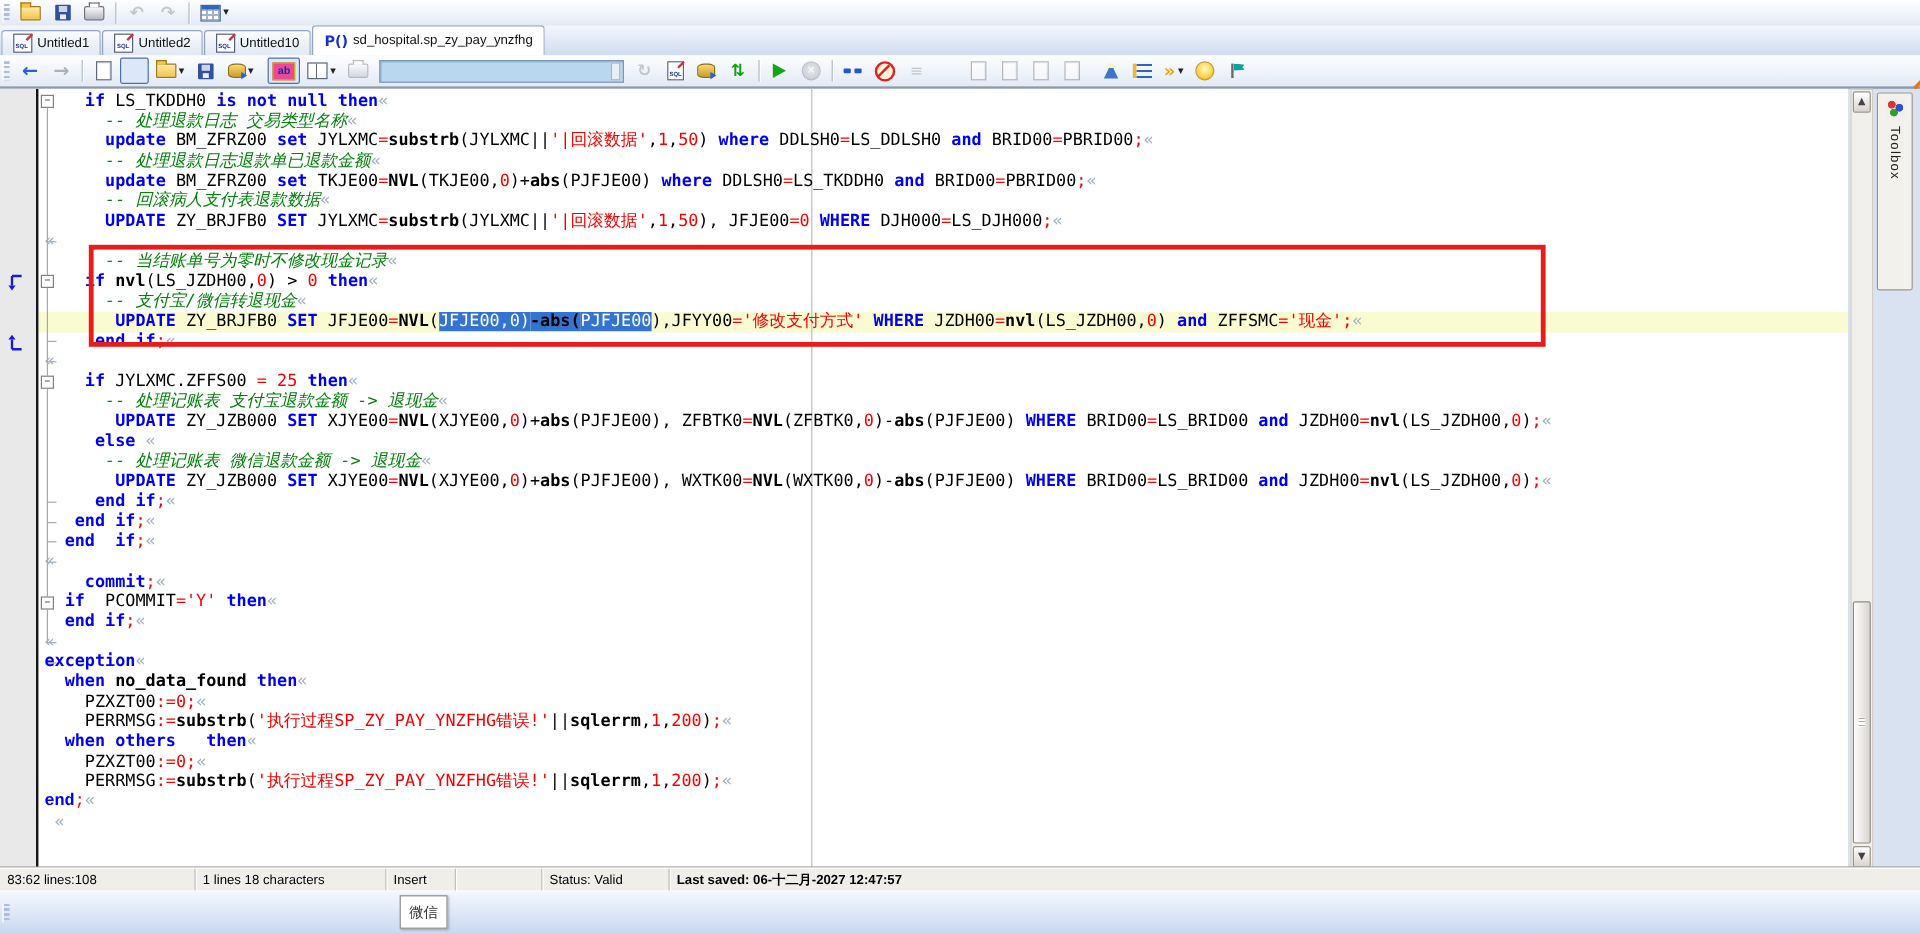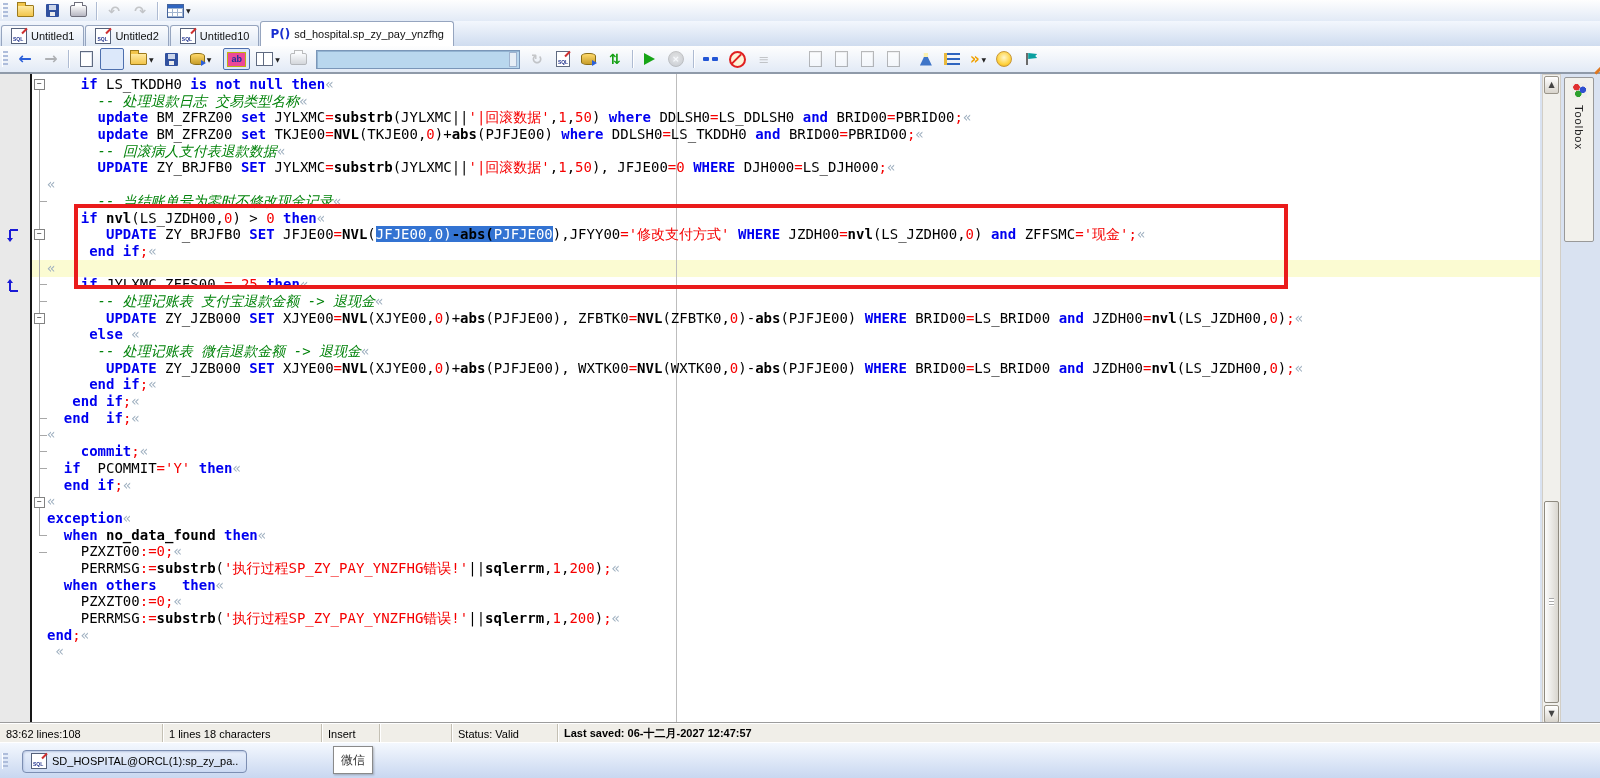--- a/index.html
+++ b/index.html
@@ -100,21 +100,21 @@
   
   #editor{position:absolute;top:74px;left:0;width:1540px;height:649px;background:#fff;overflow:hidden;}
   #gutter{position:absolute;left:0;top:0;width:30px;height:100%;background:#e9e9e9;
       border-right:2px solid #161616;}
   .rail-line{position:absolute;left:39px;width:1px;background:#a8a8a8;}
   .fold-box{position:absolute;left:34px;width:9px;height:9px;background:#fff;border:1px solid #828282;
       font:8px/8px "DejaVu Sans Mono",monospace;color:#333;text-align:center;}
   .fold-tick{position:absolute;left:39px;width:8px;height:1px;background:#a8a8a8;}
   #hlband{position:absolute;left:32px;right:0;height:17px;background:#fbfbd2;}
   #marginline{position:absolute;left:676px;top:0;height:649px;width:1px;background:#bdbdbd;}
-  #code{position:absolute;left:47px;top:2px;}
+  #code{position:absolute;left:37px;top:2px;}
   .cl{height:16.7px;white-space:pre;font:14px/16.7px "DejaVu Sans Mono",monospace;color:#000;}
   .kw{color:#0000f0;font-weight:bold;}
   .fn{font-weight:bold;color:#000;}
   .rd{color:#f50000;}
   .cm{color:#008209;font-style:italic;}
   .mk{color:#9fb0c0;}
   .selw{background:#3373d2;color:#fff;}
   .selk{background:#3373d2;color:#000;font-weight:bold;}
   #redbox{position:absolute;left:74px;top:130px;width:1206px;height:77px;
       border:4px solid #ea1b1b;z-index:5;}
@@ -329,26 +329,28 @@
       <div class="fold-tick" style="top: 377.4px;"></div>
       <div class="fold-tick" style="top: 394.1px;"></div>
       <div class="fold-box" style="top: 422.5px;">−</div>
       <div class="fold-tick" style="top: 460.9px;"></div>
       <div class="fold-tick" style="top: 477.6px;"></div>
     </div>
   <div id="code">
       <div class="cl" style="padding-left: 33.72px;"><span class="kw">if</span><span> LS_TKDDH0 </span><span class="kw">is not null then</span><span class="mk">«</span></div>
       <div class="cl" style="padding-left: 50.58px;"><span class="cm">-- 处理退款日志 交易类型名称</span><span class="mk">«</span></div>
       <div class="cl" style="padding-left: 50.58px;"><span class="kw">update</span><span> BM_ZFRZ00 </span><span class="kw">set</span><span> JYLXMC</span><span class="rd">=</span><span class="fn">substrb</span><span>(JYLXMC||</span><span class="rd">'|回滚数据'</span><span>,</span><span class="rd">1</span><span>,</span><span class="rd">50</span><span>) </span><span class="kw">where</span><span> DDLSH0</span><span class="rd">=</span><span>LS_DDLSH0 </span><span class="kw">and</span><span> BRID00</span><span class="rd">=</span><span>PBRID00</span><span class="rd">;</span><span class="mk">«</span></div>
+      <div class="cl" style="padding-left: 50.58px;"><span class="cm">-- 处理退款日志退款单已退款金额</span><span class="mk">«</span></div>
       <div class="cl" style="padding-left: 50.58px;"><span class="kw">update</span><span> BM_ZFRZ00 </span><span class="kw">set</span><span> TKJE00</span><span class="rd">=</span><span class="fn">NVL</span><span>(TKJE00,</span><span class="rd">0</span><span>)+</span><span class="fn">abs</span><span>(PJFJE00) </span><span class="kw">where</span><span> DDLSH0</span><span class="rd">=</span><span>LS_TKDDH0 </span><span class="kw">and</span><span> BRID00</span><span class="rd">=</span><span>PBRID00</span><span class="rd">;</span><span class="mk">«</span></div>
       <div class="cl" style="padding-left: 50.58px;"><span class="cm">-- 回滚病人支付表退款数据</span><span class="mk">«</span></div>
       <div class="cl" style="padding-left: 50.58px;"><span class="kw">UPDATE</span><span> ZY_BRJFB0 </span><span class="kw">SET</span><span> JYLXMC</span><span class="rd">=</span><span class="fn">substrb</span><span>(JYLXMC||</span><span class="rd">'|回滚数据'</span><span>,</span><span class="rd">1</span><span>,</span><span class="rd">50</span><span>), JFJE00</span><span class="rd">=0</span><span> </span><span class="kw">WHERE</span><span> DJH000</span><span class="rd">=</span><span>LS_DJH000</span><span class="rd">;</span><span class="mk">«</span></div>
       <div class="cl" style="padding-left: 0px;"><span class="mk">«</span></div>
       <div class="cl" style="padding-left: 50.58px;"><span class="cm">-- 当结账单号为零时不修改现金记录</span><span class="mk">«</span></div>
       <div class="cl" style="padding-left: 33.72px;"><span class="kw">if</span><span> </span><span class="fn">nvl</span><span>(LS_JZDH00,</span><span class="rd">0</span><span>) &gt; </span><span class="rd">0</span><span> </span><span class="kw">then</span><span class="mk">«</span></div>
+      <div class="cl" style="padding-left: 50.58px;"><span class="cm">-- 支付宝/微信转退现金</span><span class="mk">«</span></div>
       <div class="cl" style="padding-left: 59.01px;"><span class="kw">UPDATE</span><span> ZY_BRJFB0 </span><span class="kw">SET</span><span> JFJE00</span><span class="rd">=</span><span class="fn">NVL</span><span>(</span><span class="selw">JFJE00,0)</span><span class="selk">-abs(</span><span class="selw">PJFJE00</span><span>),JFYY00</span><span class="rd">='修改支付方式'</span><span> </span><span class="kw">WHERE</span><span> JZDH00</span><span class="rd">=</span><span class="fn">nvl</span><span>(LS_JZDH00,</span><span class="rd">0</span><span>) </span><span class="kw">and</span><span> ZFFSMC</span><span class="rd">='现金';</span><span class="mk">«</span></div>
       <div class="cl" style="padding-left: 42.15px;"><span class="kw">end if</span><span class="rd">;</span><span class="mk">«</span></div>
       <div class="cl" style="padding-left: 0px;"><span class="mk">«</span></div>
       <div class="cl" style="padding-left: 33.72px;"><span class="kw">if</span><span> JYLXMC.ZFFS00 </span><span class="rd">=</span><span> </span><span class="rd">25</span><span> </span><span class="kw">then</span><span class="mk">«</span></div>
       <div class="cl" style="padding-left: 50.58px;"><span class="cm">-- 处理记账表 支付宝退款金额 -&gt; 退现金</span><span class="mk">«</span></div>
       <div class="cl" style="padding-left: 59.01px;"><span class="kw">UPDATE</span><span> ZY_JZB000 </span><span class="kw">SET</span><span> XJYE00</span><span class="rd">=</span><span class="fn">NVL</span><span>(XJYE00,</span><span class="rd">0</span><span>)+</span><span class="fn">abs</span><span>(PJFJE00), ZFBTK0</span><span class="rd">=</span><span class="fn">NVL</span><span>(ZFBTK0,</span><span class="rd">0</span><span>)-</span><span class="fn">abs</span><span>(PJFJE00) </span><span class="kw">WHERE</span><span> BRID00</span><span class="rd">=</span><span>LS_BRID00 </span><span class="kw">and</span><span> JZDH00</span><span class="rd">=</span><span class="fn">nvl</span><span>(LS_JZDH00,</span><span class="rd">0</span><span>)</span><span class="rd">;</span><span class="mk">«</span></div>
       <div class="cl" style="padding-left: 42.15px;"><span class="kw">else</span><span> </span><span class="mk">«</span></div>
       <div class="cl" style="padding-left: 50.58px;"><span class="cm">-- 处理记账表 微信退款金额 -&gt; 退现金</span><span class="mk">«</span></div>
       <div class="cl" style="padding-left: 59.01px;"><span class="kw">UPDATE</span><span> ZY_JZB000 </span><span class="kw">SET</span><span> XJYE00</span><span class="rd">=</span><span class="fn">NVL</span><span>(XJYE00,</span><span class="rd">0</span><span>)+</span><span class="fn">abs</span><span>(PJFJE00), WXTK00</span><span class="rd">=</span><span class="fn">NVL</span><span>(WXTK00,</span><span class="rd">0</span><span>)-</span><span class="fn">abs</span><span>(PJFJE00) </span><span class="kw">WHERE</span><span> BRID00</span><span class="rd">=</span><span>LS_BRID00 </span><span class="kw">and</span><span> JZDH00</span><span class="rd">=</span><span class="fn">nvl</span><span>(LS_JZDH00,</span><span class="rd">0</span><span>)</span><span class="rd">;</span><span class="mk">«</span></div>
       <div class="cl" style="padding-left: 42.15px;"><span class="kw">end if</span><span class="rd">;</span><span class="mk">«</span></div>
@@ -359,21 +361,21 @@
       <div class="cl" style="padding-left: 16.86px;"><span class="kw">if</span><span>  PCOMMIT</span><span class="rd">='Y'</span><span> </span><span class="kw">then</span><span class="mk">«</span></div>
       <div class="cl" style="padding-left: 16.86px;"><span class="kw">end if</span><span class="rd">;</span><span class="mk">«</span></div>
       <div class="cl" style="padding-left: 0px;"><span class="mk">«</span></div>
       <div class="cl" style="padding-left: 0px;"><span class="kw">exception</span><span class="mk">«</span></div>
       <div class="cl" style="padding-left: 16.86px;"><span class="kw">when</span><span> </span><span class="fn">no_data_found</span><span> </span><span class="kw">then</span><span class="mk">«</span></div>
       <div class="cl" style="padding-left: 33.72px;"><span>PZXZT00</span><span class="rd">:=0;</span><span class="mk">«</span></div>
       <div class="cl" style="padding-left: 33.72px;"><span>PERRMSG</span><span class="rd">:=</span><span class="fn">substrb</span><span>(</span><span class="rd">'执行过程SP_ZY_PAY_YNZFHG错误!'</span><span>||</span><span class="fn">sqlerrm</span><span>,</span><span class="rd">1</span><span>,</span><span class="rd">200</span><span>)</span><span class="rd">;</span><span class="mk">«</span></div>
       <div class="cl" style="padding-left: 16.86px;"><span class="kw">when others</span><span>   </span><span class="kw">then</span><span class="mk">«</span></div>
       <div class="cl" style="padding-left: 33.72px;"><span>PZXZT00</span><span class="rd">:=0;</span><span class="mk">«</span></div>
       <div class="cl" style="padding-left: 33.72px;"><span>PERRMSG</span><span class="rd">:=</span><span class="fn">substrb</span><span>(</span><span class="rd">'执行过程SP_ZY_PAY_YNZFHG错误!'</span><span>||</span><span class="fn">sqlerrm</span><span>,</span><span class="rd">1</span><span>,</span><span class="rd">200</span><span>)</span><span class="rd">;</span><span class="mk">«</span></div>
-      <div class="cl" style="padding-left: 0px;"><span class="kw">end</span><span class="rd">;</span><span class="mk">«</span></div>
+      <div class="cl" style="padding-left: 0px; font-family: Liberation Mono, monospace;"><span class="kw">end</span><span class="rd">;</span><span class="mk">«</span></div>
       <div class="cl" style="padding-left: 8.43px;"><span class="mk">«</span></div>
     </div>
   <div id="redbox"></div>
 </div>
 
 <div id="scrollv">
   <div class="sb-btn" style="top:1px">▲</div>
   <div id="sb-thumb"></div>
   <div class="sb-btn" style="bottom:1px">▼</div>
 </div>
@@ -387,18 +389,14 @@
   <div class="sb-cell" style="width:163px">83:62 lines:108</div>
   <div class="sb-cell" style="width:159px">1 lines 18 characters</div>
   <div class="sb-cell" style="width:58px">Insert</div>
   <div class="sb-cell" style="width:72px"></div>
   <div class="sb-cell" style="width:106px">Status: Valid</div>
   <div class="sb-cell bold" style="flex:1">Last saved: 06-十二月-2027 12:47:57</div>
 </div>
 
 <div id="taskbar">
   <span class="grip"></span>
-  <button id="winbtn">
-    <span class="f-sql-window"></span>
-    <span>SD_HOSPITAL@ORCL(1):sp_zy_pa..</span>
-  </button>
   <div id="ime">微信</div>
 </div>
 
 </body></html>

